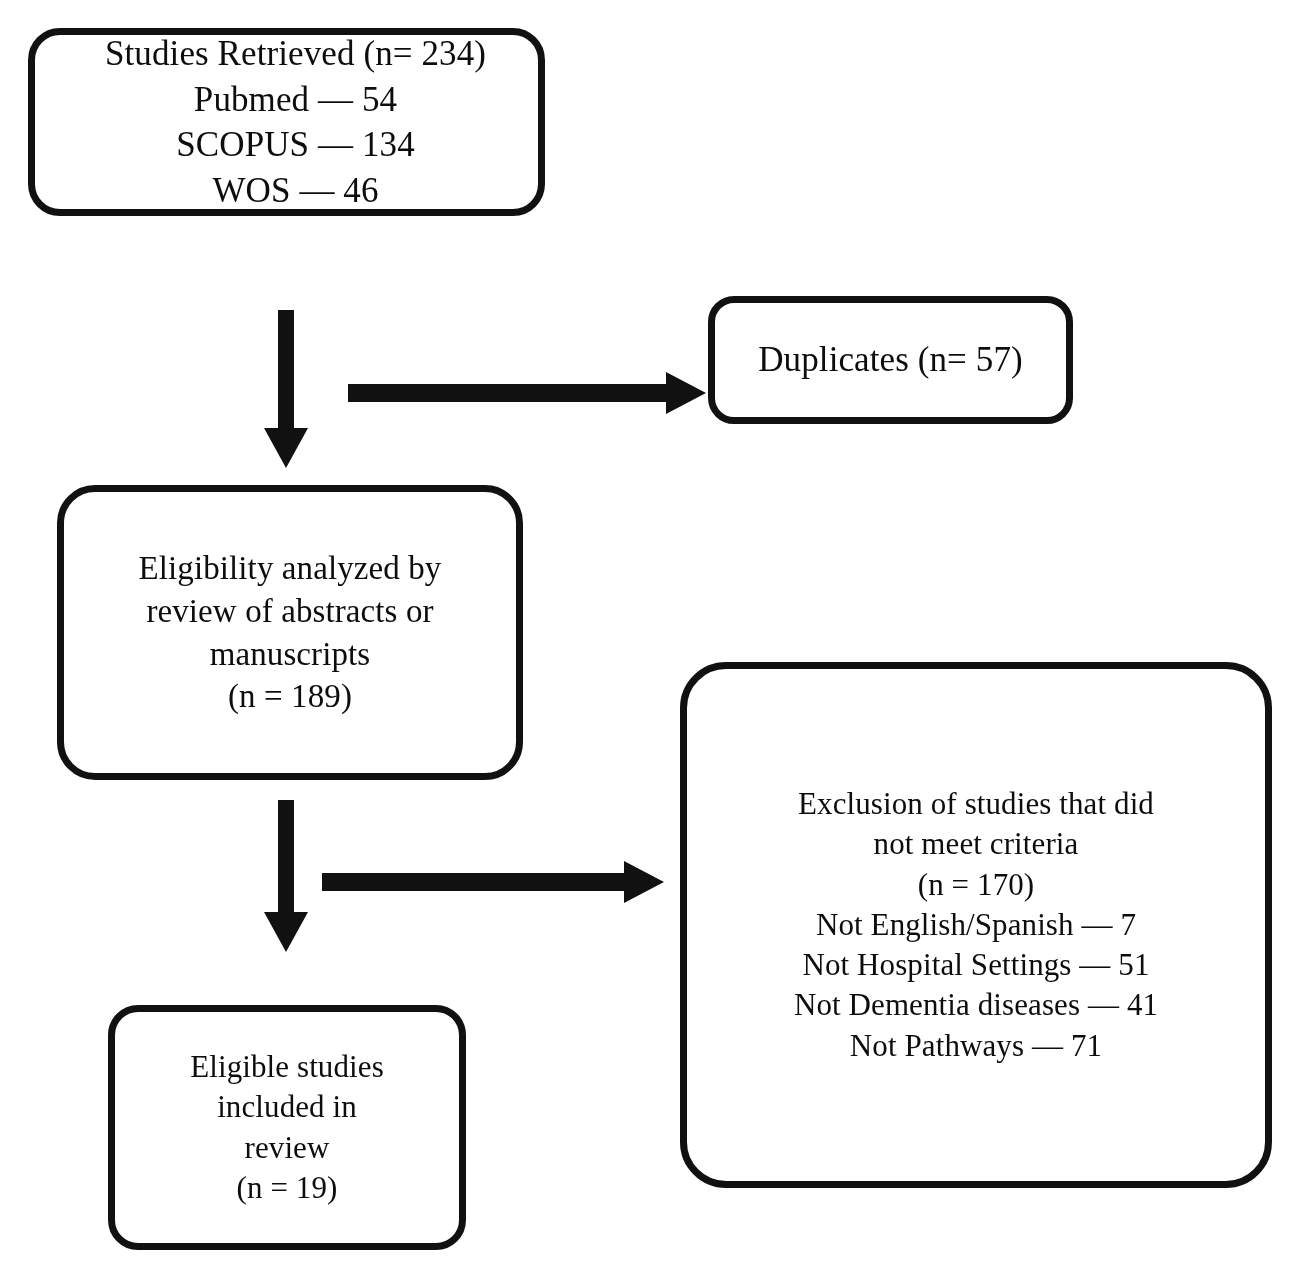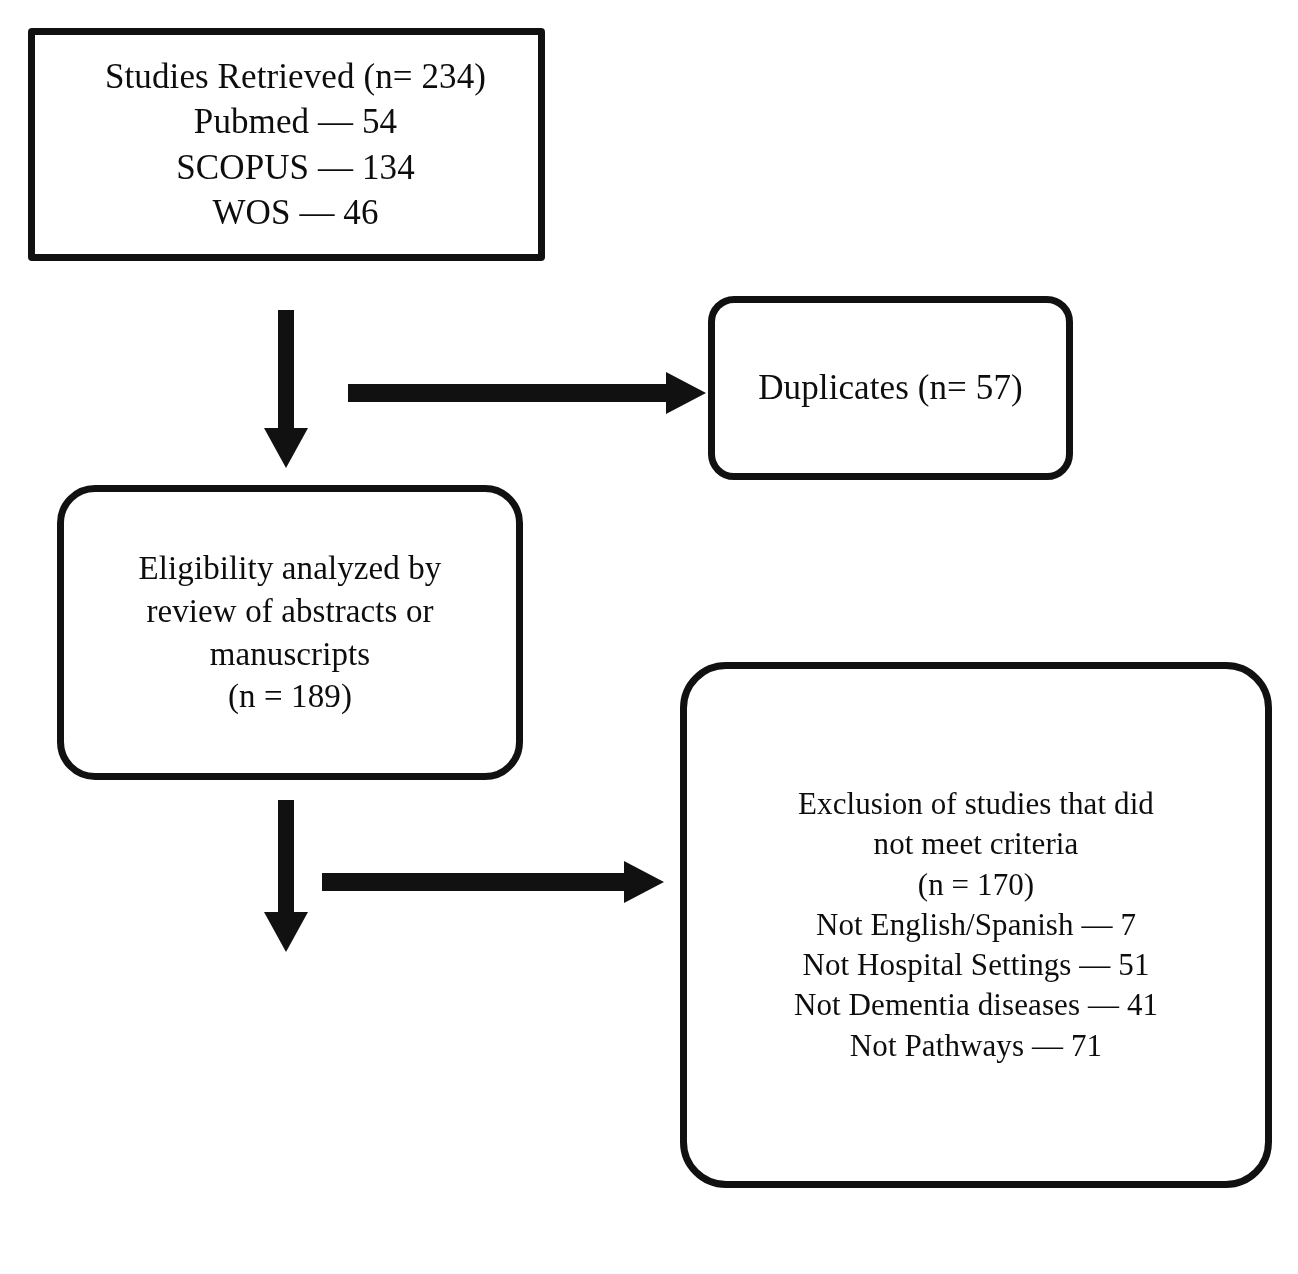--- a/index.html
+++ b/index.html
@@ -32,29 +32,29 @@
     width: 100%;
     line-height: 1.30;
     font-weight: 400;
     white-space: pre-line;
     letter-spacing: 0.1px;
   }
 
   
   #box-retrieved {
     left: 28px;  top: 28px;
-    width: 517px; height: 233px;
-    border-radius: 4px;
+    width: 517px; height: 188px;
+    border-radius: 32px;
     padding-left: 18px;
   }
   #box-retrieved .box-text { font-size: 35px; }
 
   #box-duplicates {
     left: 708px; top: 296px;
-    width: 365px; height: 184px;
+    width: 365px; height: 128px;
     border-radius: 26px;
   }
   #box-duplicates .box-text { font-size: 35px; }
 
   #box-eligibility {
     left: 57px;  top: 485px;
     width: 466px; height: 295px;
     border-radius: 38px;
   }
   #box-eligibility .box-text { font-size: 33px; }
@@ -110,20 +110,26 @@
   <div class="flow-box" id="box-exclusion">
     <span class="box-text">Exclusion of studies that did
 not meet criteria
 (n = 170)
 Not English/Spanish —  7
 Not Hospital Settings — 51
 Not Dementia diseases —  41
 Not Pathways — 71</span>
   </div>
 
+  <div class="flow-box" id="box-eligible">
+    <span class="box-text">Eligible studies
+included in
+review
+(n = 19)</span>
+  </div>
 
   <div class="arrow" id="arrow-down-1">
     <svg width="48" height="160" viewBox="0 0 48 160" aria-hidden="true">
       <polygon points="16,0 32,0 32,118 46,118 24,158 2,118 16,118" fill="#111111"></polygon>
     </svg>
   </div>
 
   <div class="arrow" id="arrow-right-1">
     <svg width="360" height="46" viewBox="0 0 360 46" aria-hidden="true">
       <polygon points="0,14 318,14 318,2 358,23 318,44 318,32 0,32" fill="#111111"></polygon>

